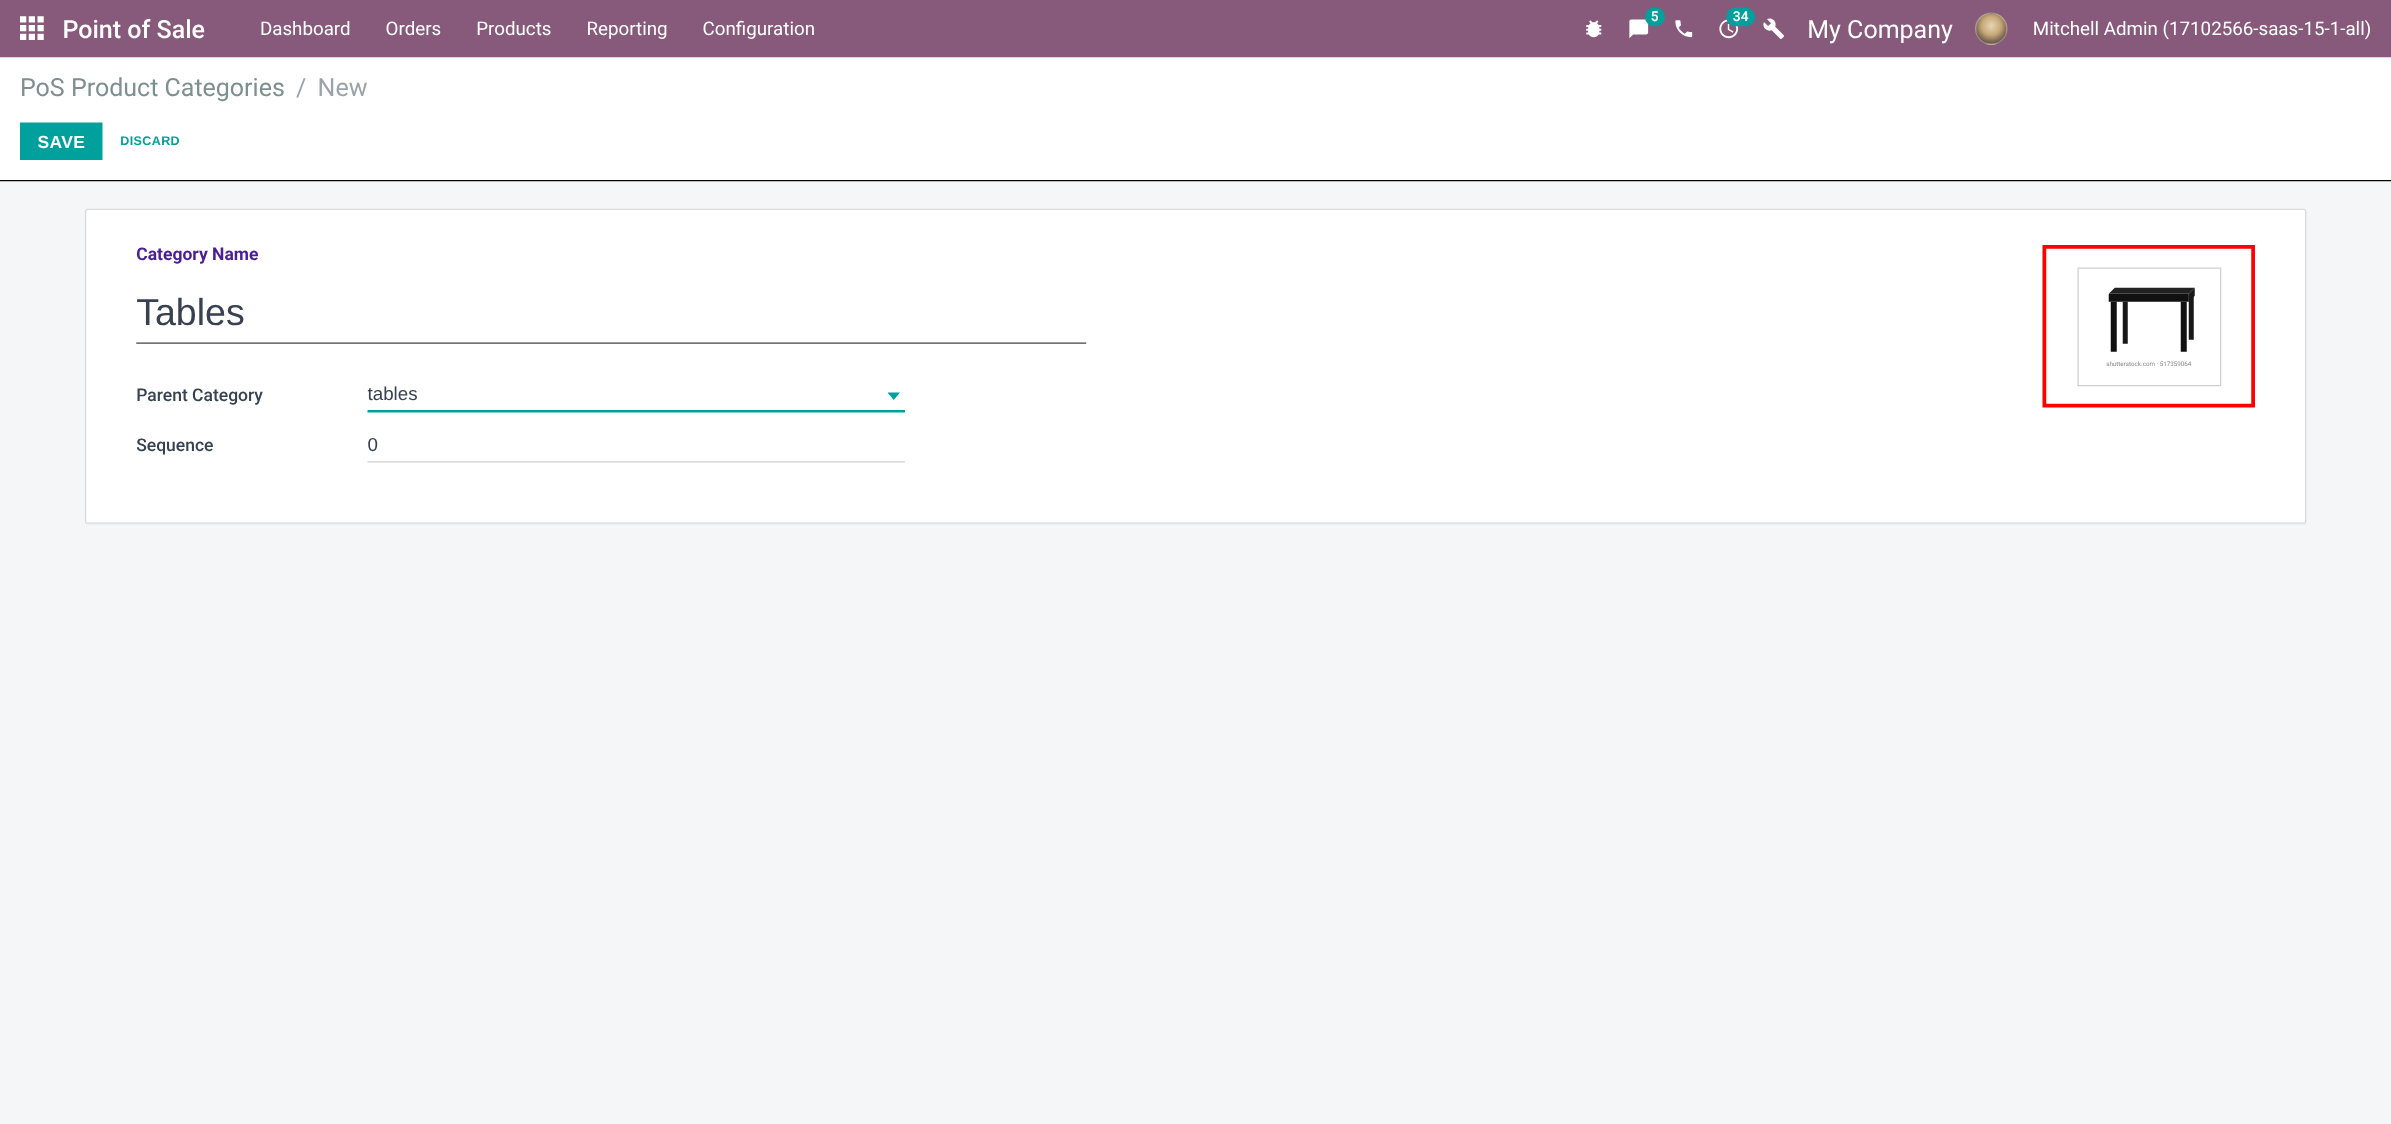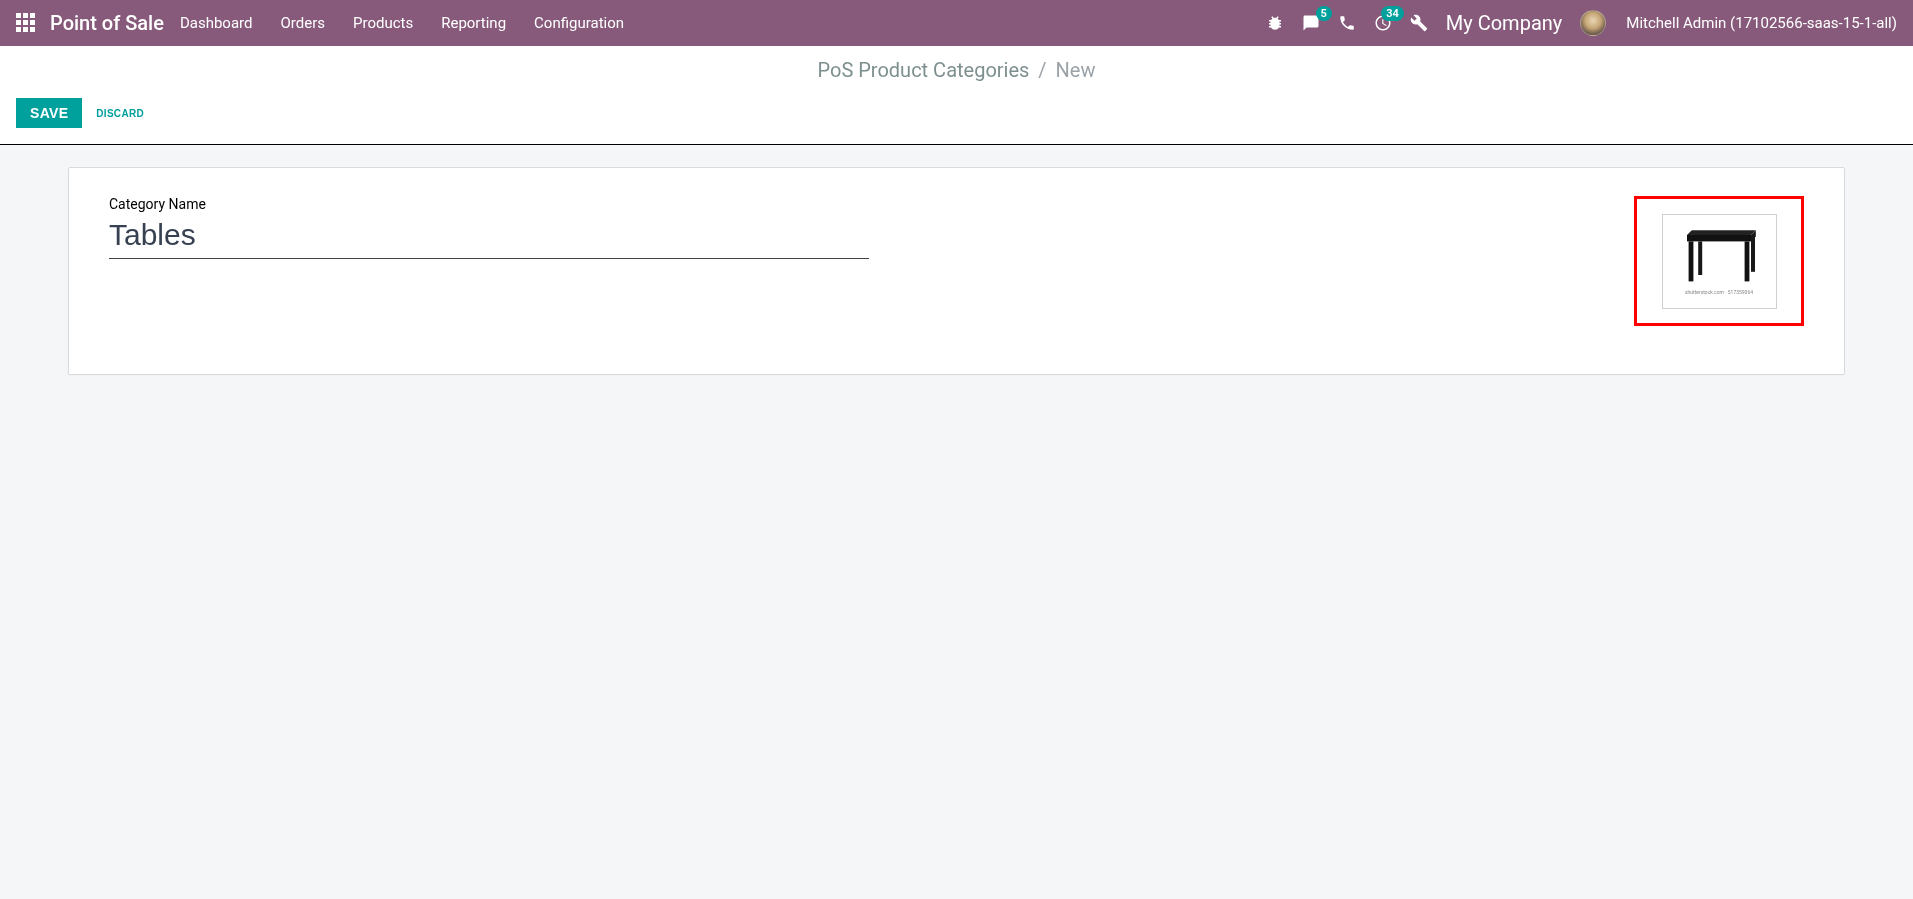--- a/index.html
+++ b/index.html
@@ -33,21 +33,21 @@
       cursor: pointer;
     }
     .apps-icon span {
       background: #fff;
       width: 5px;
       height: 5px;
     }
     .brand {
       font-size: 20px;
       font-weight: 500;
-      margin-right: 16px;
+      margin-right: 44px;
     }
     .nav-items {
       display: flex;
       gap: 28px;
       flex: 0 0 auto;
     }
     .nav-item {
       cursor: pointer;
       font-size: 15px;
     }
@@ -101,21 +101,20 @@
       border-radius: 50%;
       background: radial-gradient(circle at 50% 40%, #e8d5b5 0%, #c8a978 40%, #756050 70%, #3a3530 100%);
       border: 1px solid rgba(255,255,255,0.3);
     }
 
     
     .breadcrumb-row {
       background: #fff;
       padding: 12px 16px 6px;
       font-size: 20px;
-      text-align: center;
     }
     .breadcrumb-link {
       color: #7e8f8f;
       cursor: pointer;
     }
     .breadcrumb-sep {
       color: #9ba3a8;
       margin: 0 4px;
     }
     .breadcrumb-current {
@@ -166,23 +165,23 @@
       display: flex;
       align-items: flex-start;
       justify-content: space-between;
     }
     .form-left {
       flex: 1;
       max-width: 760px;
     }
     .label {
       font-size: 14px;
-      font-weight: 400;
-      color: #000000;
-      margin-bottom: 4px;
+      font-weight: 700;
+      color: #4c1d95;
+      margin-bottom: 20px;
       display: block;
     }
     .name-input {
       width: 100%;
       border: none;
       border-bottom: 1px solid #444;
       font-size: 30px;
       font-weight: 400;
       outline: none;
       padding: 2px 0 6px;
@@ -339,20 +338,33 @@
   <button class="btn-save">SAVE</button>
   <button class="btn-discard">DISCARD</button>
 </div>
 
 <div class="main">
   <div class="form-sheet">
     <div class="form-top">
       <div class="form-left">
         <label class="label">Category Name</label>
         <input type="text" class="name-input" value="Tables" style="">
+        <div class="fields-grid">
+          <div class="field-label">Parent Category</div>
+          <div class="dropdown-wrap">
+            <input type="text" class="dropdown-input" value="tables" style="">
+            <span class="dropdown-caret">
+              <svg viewBox="0 0 10 10">
+                  <path d="M0 2 L5 8 L10 2 Z"></path>
+                </svg>
+            </span>
+          </div>
+          <div class="field-label">Sequence</div>
+          <input type="text" class="number-input" value="0" style="">
+        </div>
       </div>
       <div class="image-box">
         <div class="image-inner">
           <svg class="table-svg" viewBox="0 0 100 75">
             <rect x="10" y="10" width="80" height="8" fill="#111"></rect>
             <polygon points="10,10 16,4 96,4 90,10" fill="#222"></polygon>
             <polygon points="90,10 96,4 96,12 90,18" fill="#1a1a1a"></polygon>
             <rect x="12" y="18" width="6" height="50" fill="#111"></rect>
             <rect x="82" y="18" width="6" height="50" fill="#111"></rect>
             <rect x="24" y="18" width="5" height="42" fill="#181818"></rect>

